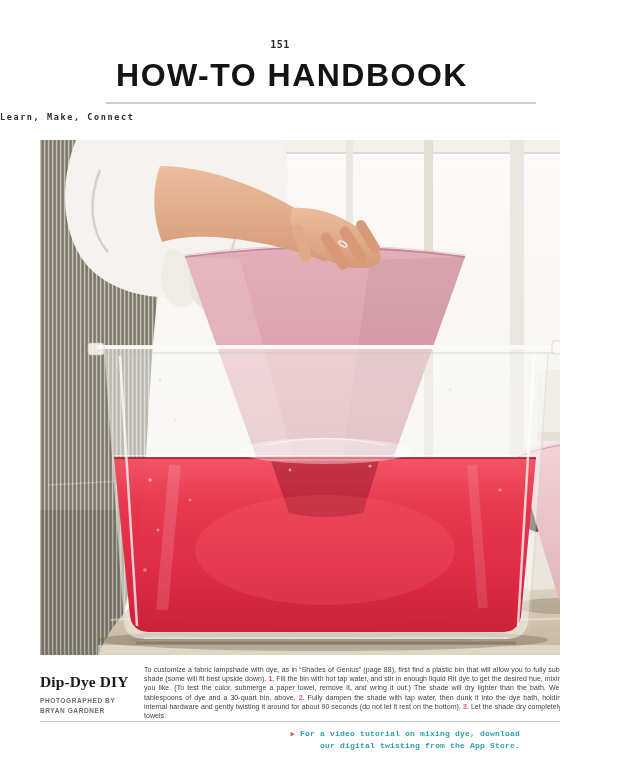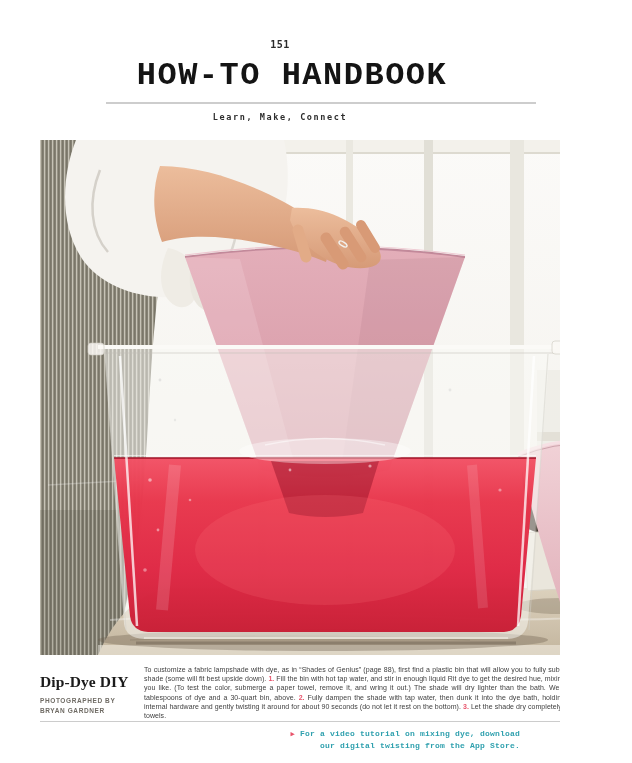--- a/index.html
+++ b/index.html
@@ -2,24 +2,24 @@
 <html><head>
 <meta charset="utf-8">
 <style>
   html,body{margin:0;padding:0;background:#ffffff;}
   .page{position:relative;width:560px;height:763px;background:#ffffff;overflow:hidden;
         font-family:"Liberation Sans",sans-serif;}
   .page-number{position:absolute;top:39px;left:0;right:0;text-align:center;
         font-family:"DejaVu Sans Mono",monospace;font-size:10px;font-weight:700;
         color:#2a2a2a;letter-spacing:.5px;}
   .title{position:absolute;top:57px;left:0;right:0;margin:0;text-align:center;
-        font-family:Liberation Mono, monospace;font-weight:700;font-size:32px;
+        font-family:Liberation Sans, sans-serif;font-weight:700;font-size:32px;
         letter-spacing:1.5px;color:#141414;padding-left:24px;}
   .title-rule{position:absolute;top:102px;left:106px;width:430px;height:2px;background:#cdcdcd;}
-  .subtitle{position:absolute;top:112px;left:0;right:0;text-align:center;
+  .subtitle{position:absolute;top:112px;left:0;right:0;text-align:left;
         font-family:"DejaVu Sans Mono",monospace;font-size:8.5px;font-weight:700;
         letter-spacing:1.6px;color:#2e2e2e;}
   .photo{position:absolute;top:140px;left:40px;width:550px;height:515px;margin:0;}
   .photo svg{display:block;}
   .caption-row{position:absolute;top:664px;left:40px;width:552px;display:flex;gap:8px;}
   .caption-left{width:96px;flex:none;}
   .caption-left h2{margin:9px 0 5px 0;font-family:"Liberation Serif",serif;font-weight:700;
         font-size:15.5px;color:#1b1b1b;letter-spacing:.1px;white-space:nowrap;}
   .credit{font-size:6.5px;font-weight:700;color:#6f6b64;letter-spacing:.6px;line-height:1.55;}
   .body-text{flex:1;margin:1px 0 0 0;font-size:7px;line-height:9.2px;color:#3e3e3e;

